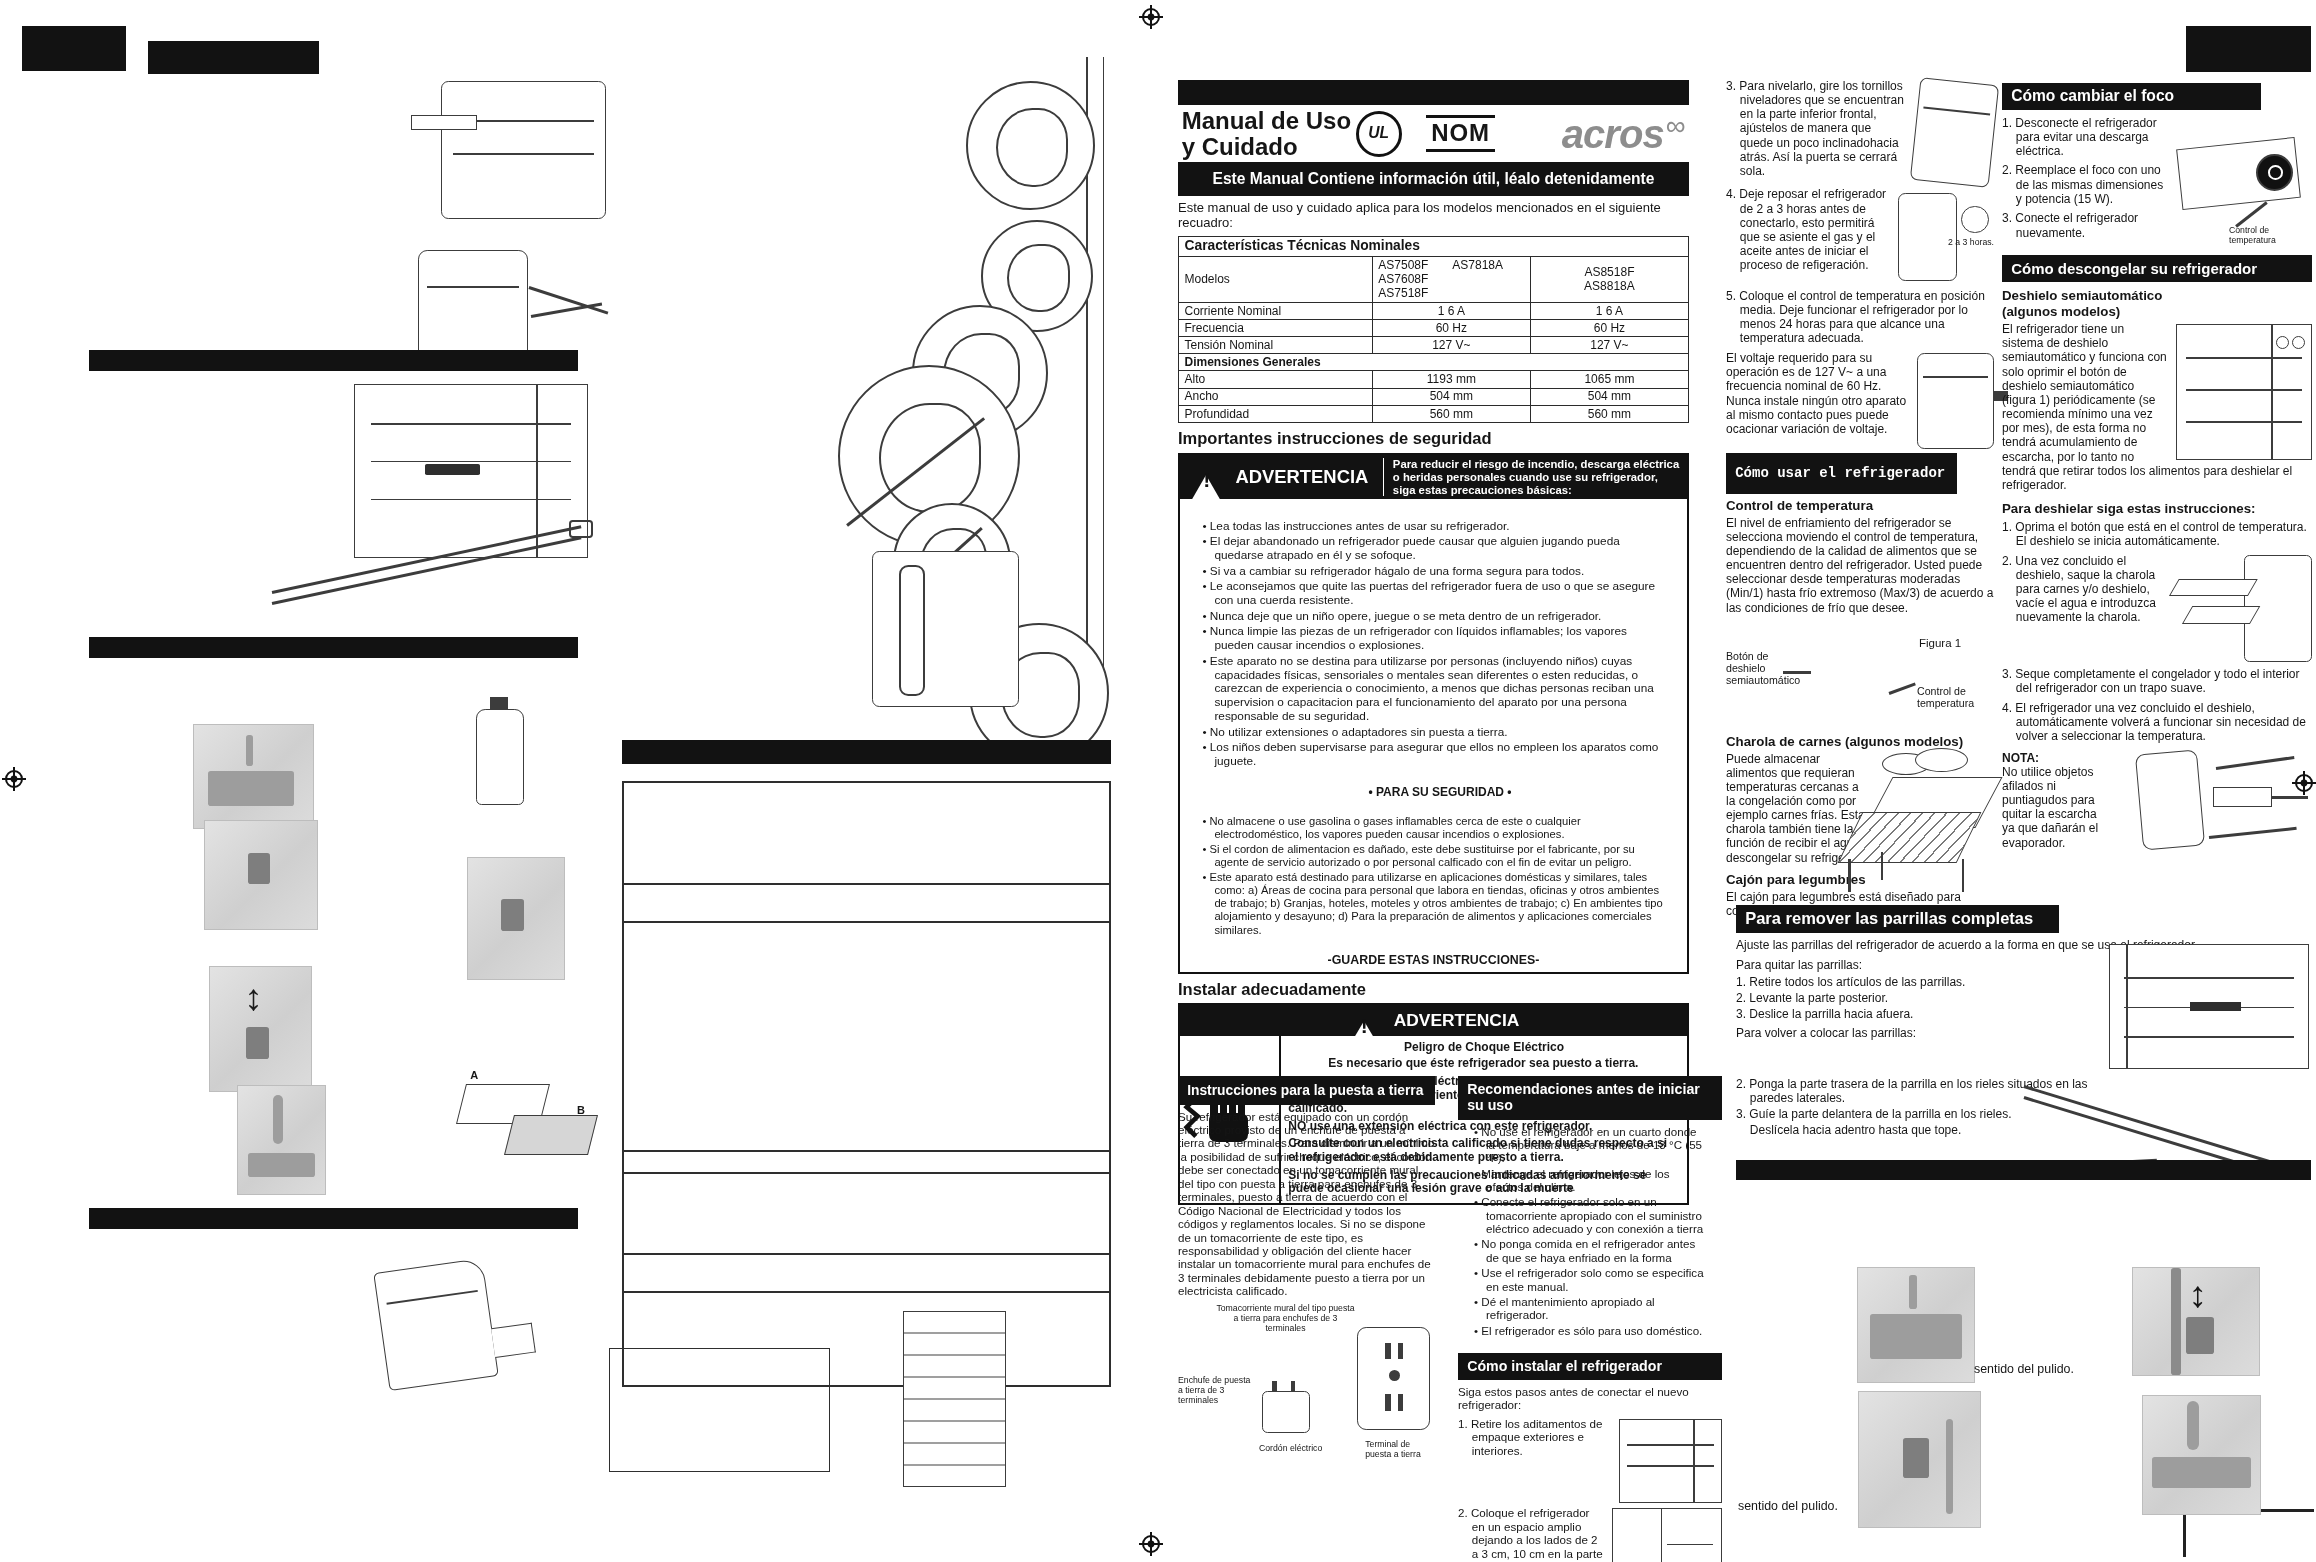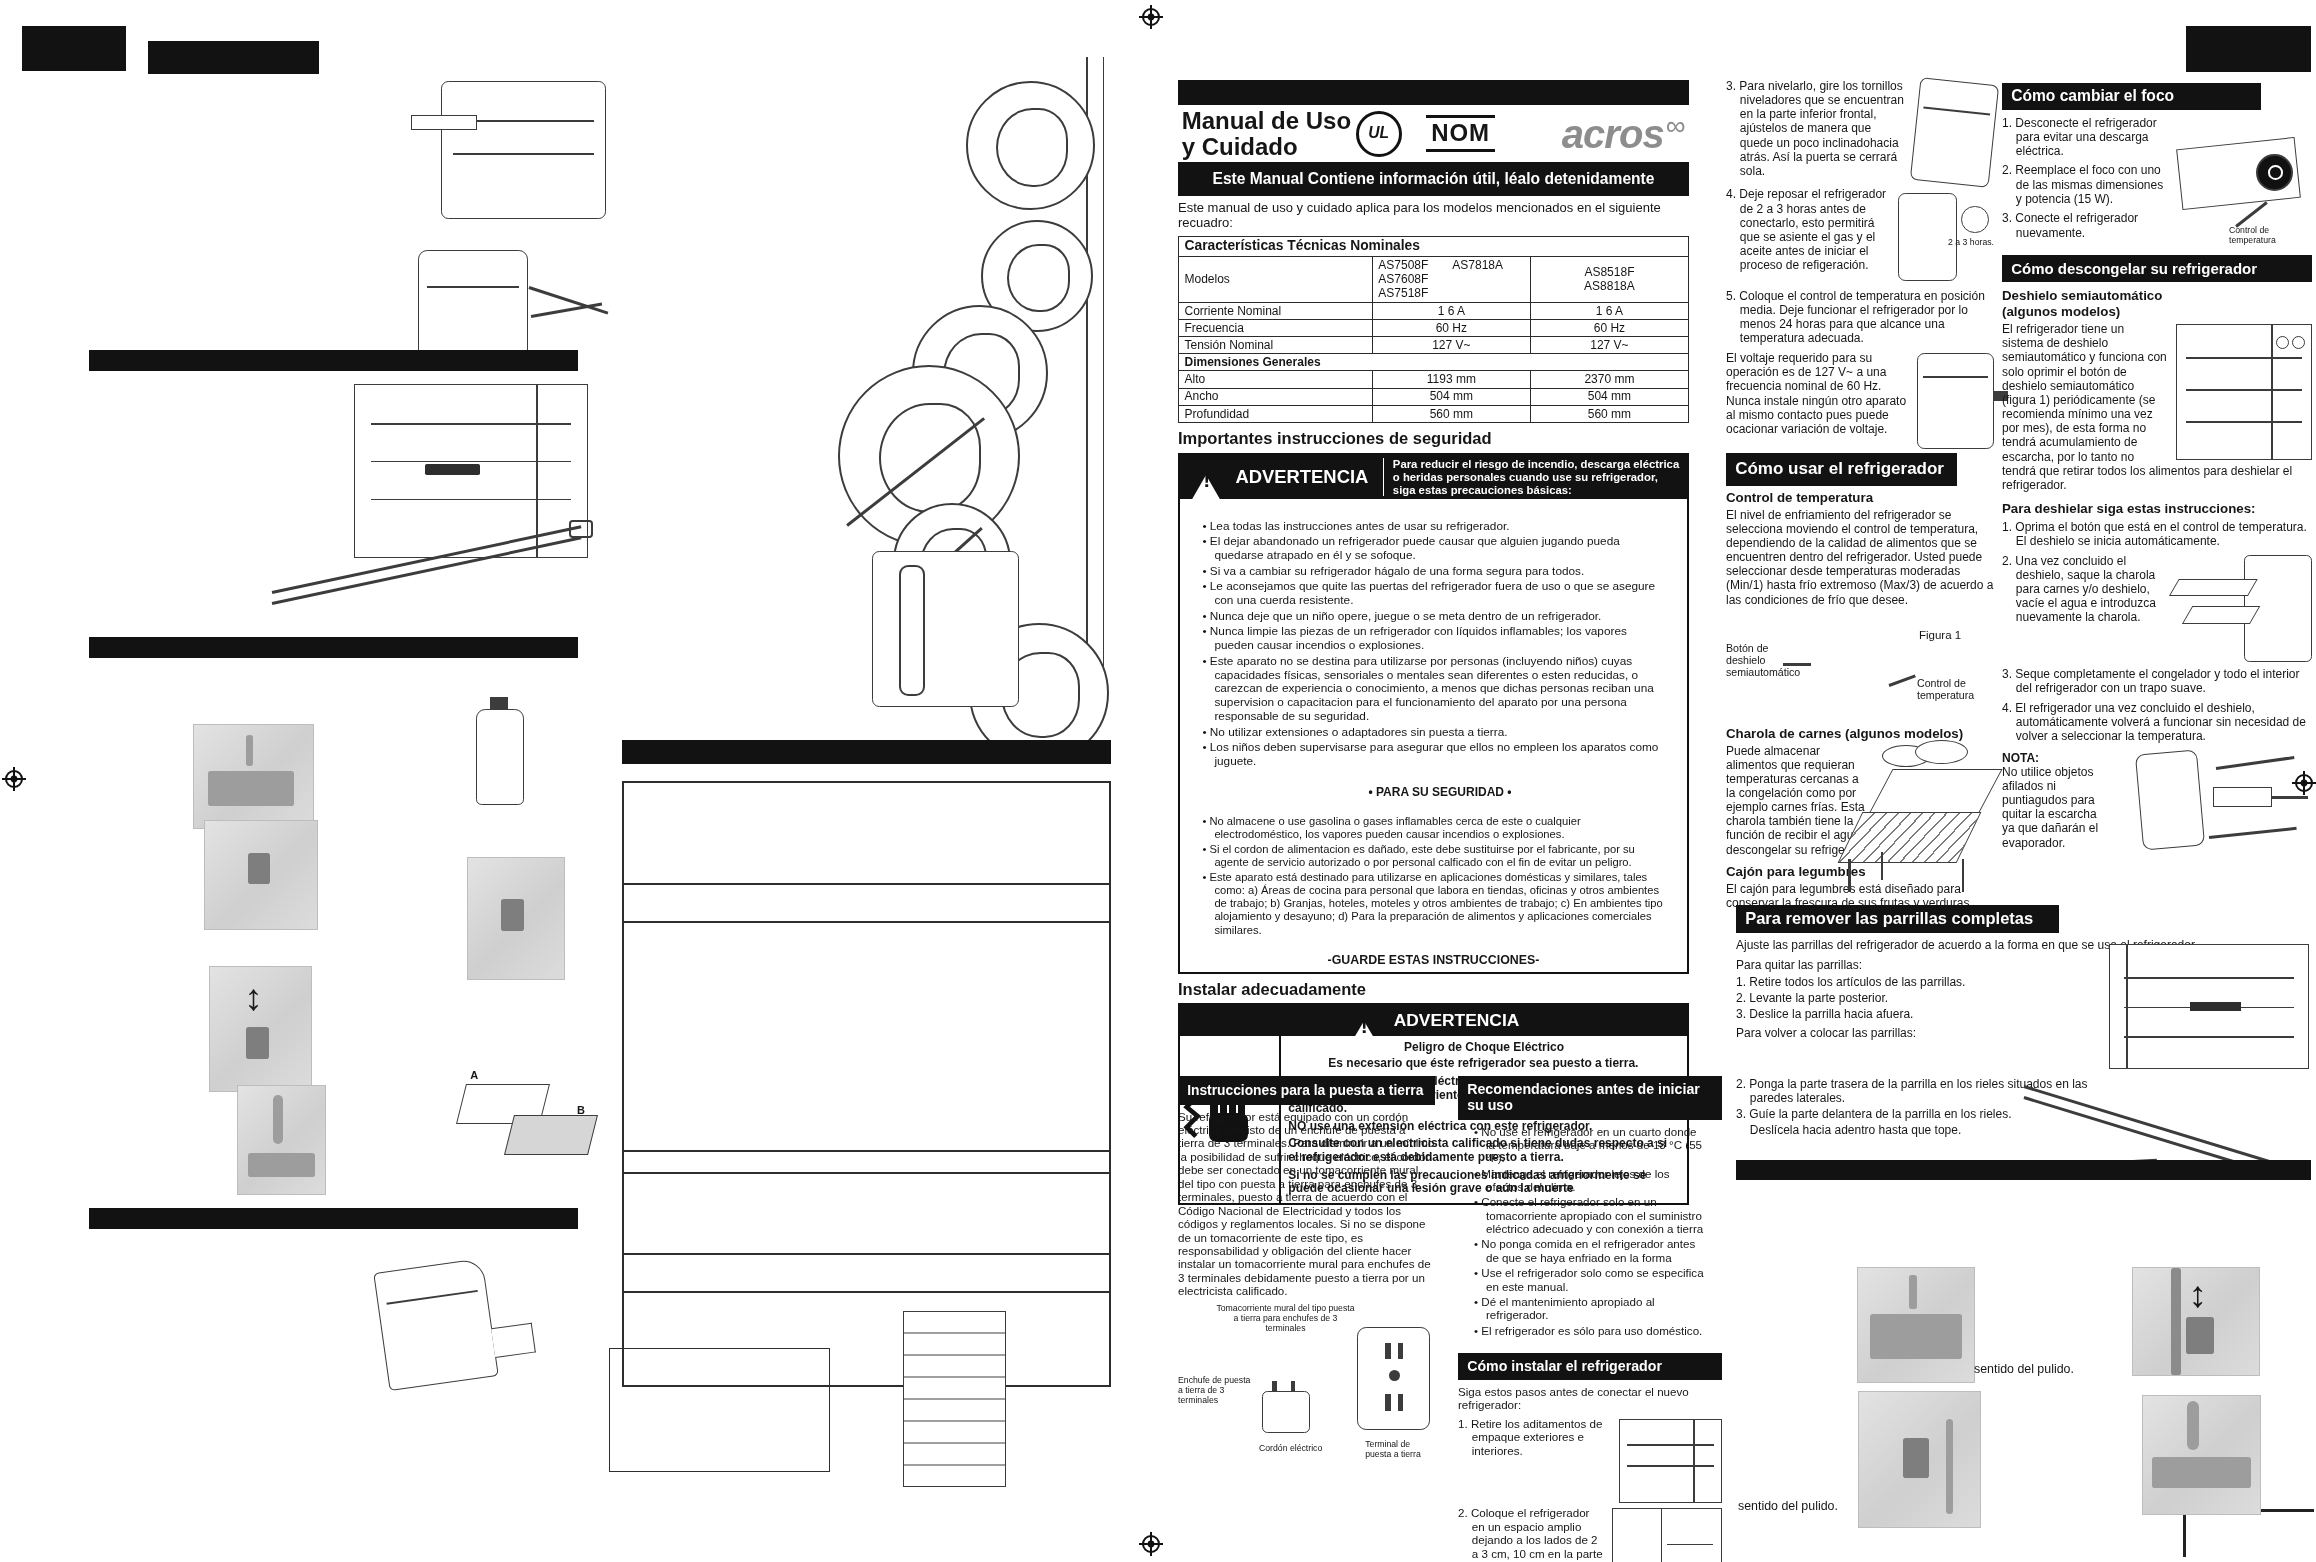--- a/index.html
+++ b/index.html
@@ -221,21 +221,21 @@
             <td>Tensión Nominal</td>
             <td class="ctr">127 V~</td>
             <td class="ctr">127 V~</td>
           </tr>
       <tr>
             <td colspan="3" class="b">Dimensiones Generales</td>
           </tr>
       <tr>
             <td>Alto</td>
             <td class="ctr">1193 mm</td>
-            <td class="ctr">2370 mm</td>
+            <td class="ctr">1065 mm</td>
           </tr>
       <tr>
             <td>Ancho</td>
             <td class="ctr">504 mm</td>
             <td class="ctr">504 mm</td>
           </tr>
       <tr>
             <td>Profundidad</td>
             <td class="ctr">560 mm</td>
             <td class="ctr">560 mm</td>
@@ -369,21 +369,21 @@
       <p class="hang">4. Deje reposar el refrigerador de 2 a 3 horas antes de conectarlo, esto permitirá que se asiente el gas y el aceite antes de iniciar el proceso de refigeración.</p>
     </div>
     <p class="hang">5. Coloque el control de temperatura en posición media. Deje funcionar el refrigerador por lo menos 24 horas para que alcance una temperatura adecuada.</p>
     <div class="blk">
       <span class="skt fr" style="width:77px;height:96px;border-radius:7.3px;position:relative;display:block;">
           <span class="shelf" style="top:24%;"></span>
           <span class="abs" style="right:-14.7px;top:40%;width:14.7px;height:9.2px;background:#3c3c3c;"></span>
         </span>
       <p>El voltaje requerido para su operación es de 127 V~ a una frecuencia nominal de 60 Hz. Nunca instale ningún otro aparato al mismo contacto pues puede ocacionar variación de voltaje.</p>
     </div>
-    <div class="hdrbar" style="height:33px;font-size:17px;width:231px;">Cómo usar el refrigerador</div>
+    <div class="hdrbar" style="height:41px;font-size:14px;width:231px;font-family:Liberation Mono, monospace;">Cómo usar el refrigerador</div>
     <div class="b" style="font-size:13.3px;margin:4.6px 0 1.8px 0;">Control de temperatura</div>
     <p>El nivel de enfriamiento del refrigerador se selecciona moviendo el control de temperatura, dependiendo de la calidad de alimentos que se encuentren dentro del refrigerador. Usted puede seleccionar desde temperaturas moderadas (Min/1) hasta frío extremoso (Max/3) de acuerdo a las condiciones de frío que desee.</p>
     <div style="position:relative;height:112px;">
       <span class="abs" style="left:84px;top:3.7px;"><span class="dial"><i class="tick" style="transform:rotate(-40deg);"></i><i class="tick" style="transform:rotate(120deg);"></i><i class="tick" style="transform:rotate(200deg);"></i></span></span>
       <span class="abs" style="left:0;top:31px;width:79px;font-size:10.6px;line-height:1.1;">Botón de deshielo semiautomático</span>
       <span class="abs" style="left:193px;top:16.5px;font-size:11.5px;">Figura 1</span>
       <span class="abs" style="left:191px;top:66px;width:79px;font-size:10.6px;line-height:1.1;">Control de temperatura</span>
       <span class="abs slash" style="left:57px;top:51px;width:27.5px;"></span>
       <span class="abs slash" style="left:163px;top:72px;width:27.5px;transform:rotate(-20deg);"></span>
     </div>

